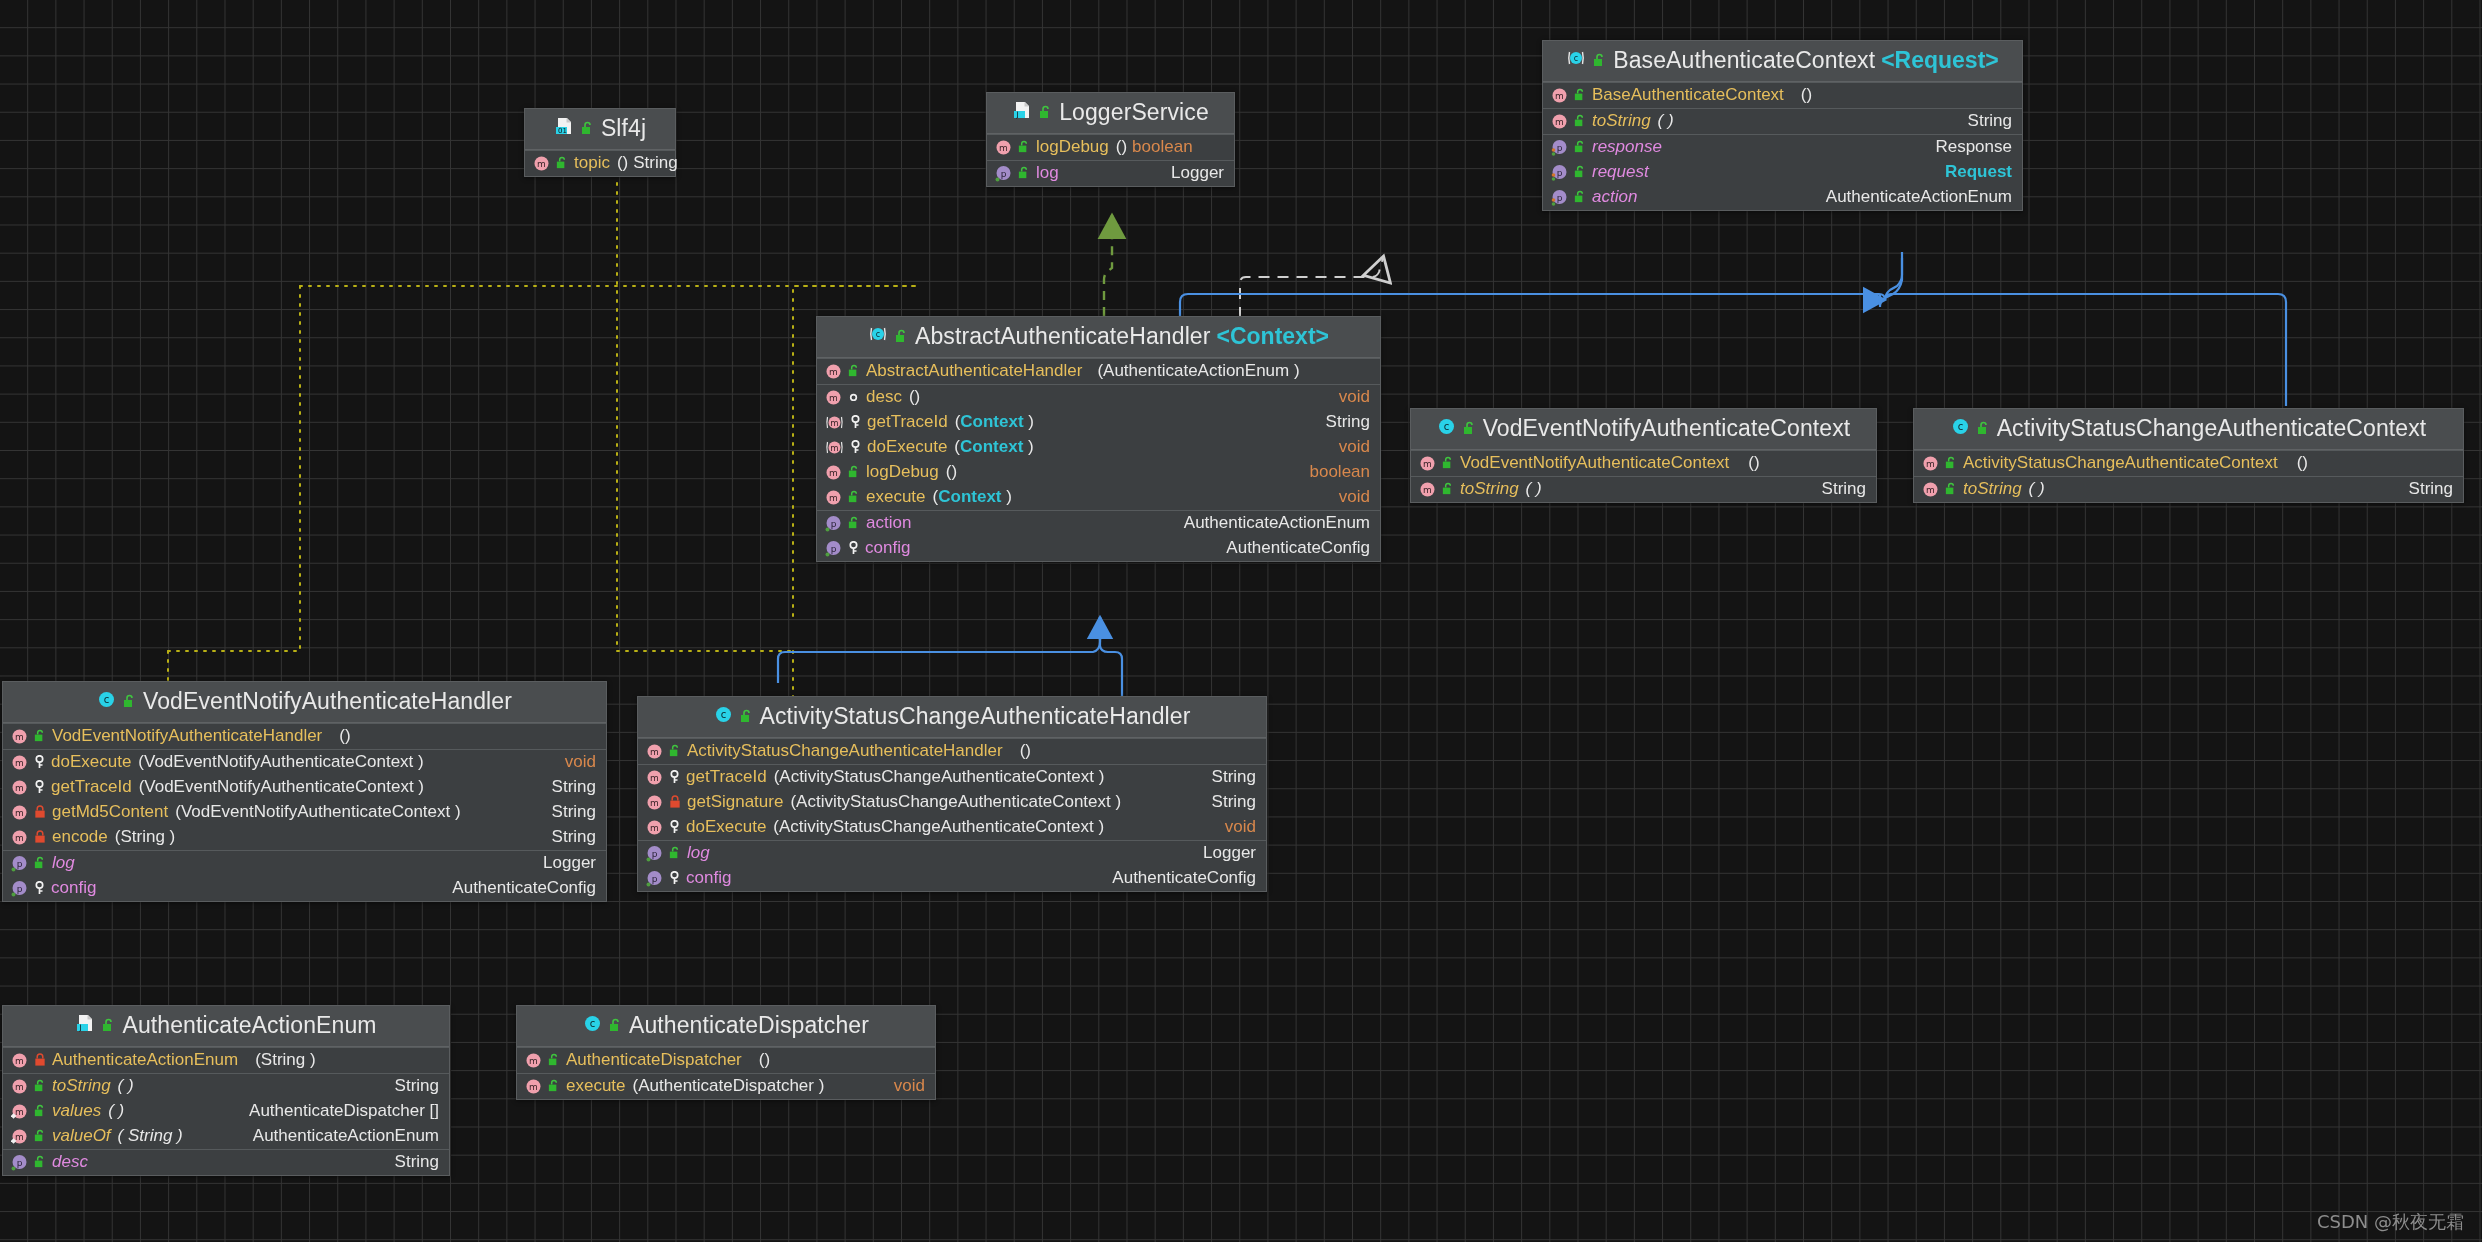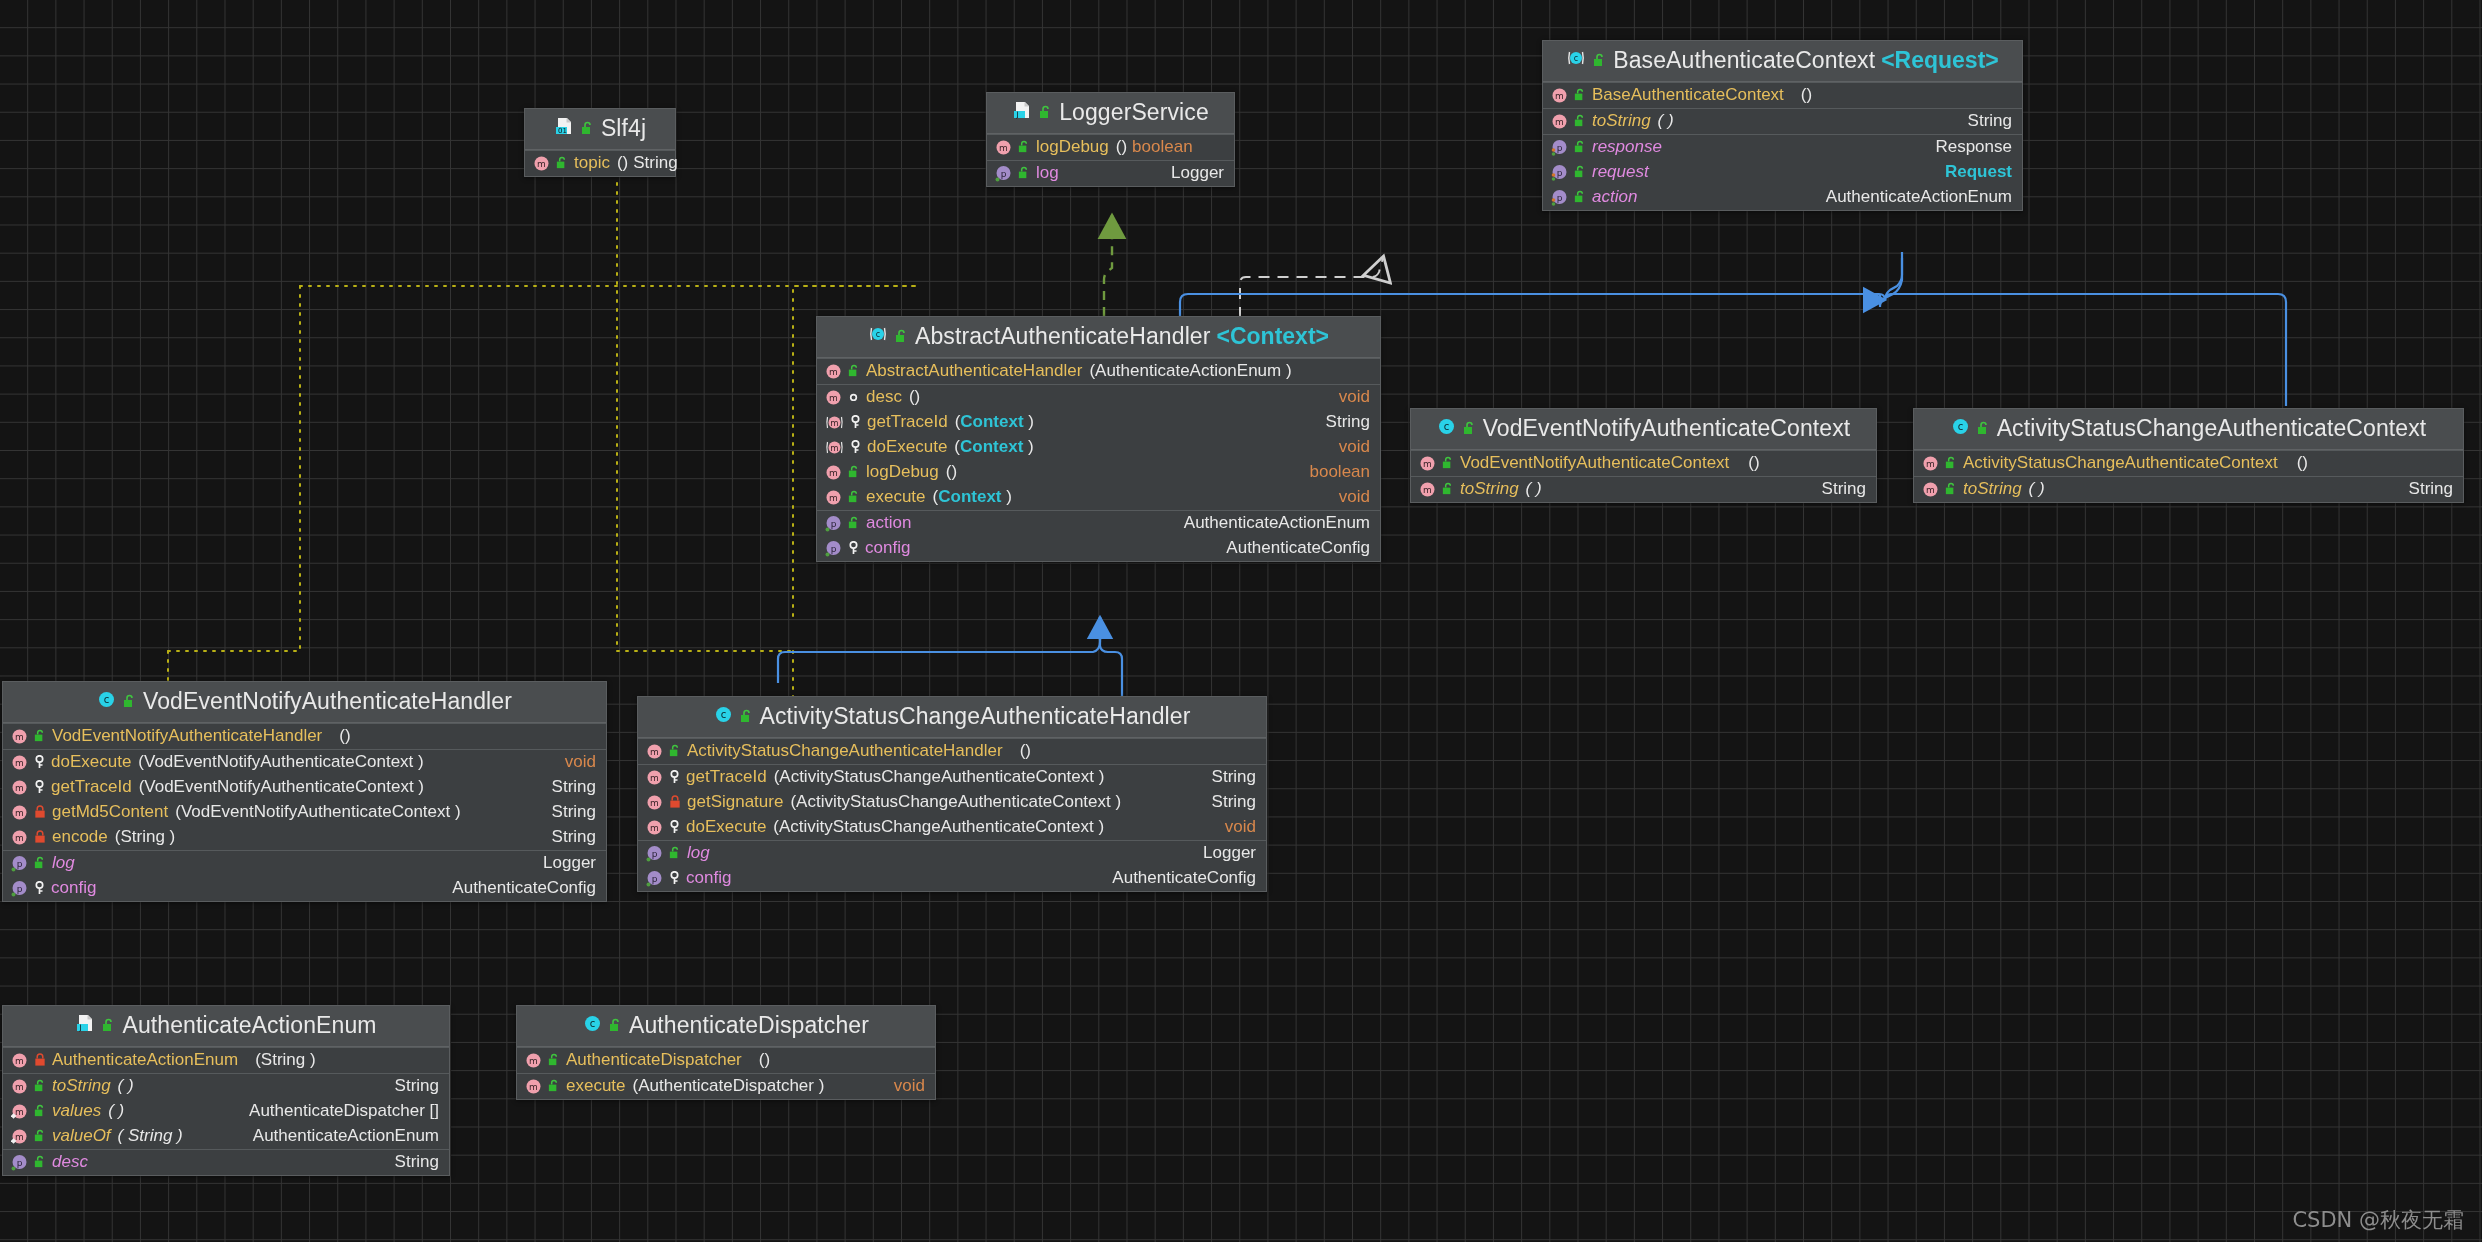--- a/index.html
+++ b/index.html
@@ -53,21 +53,21 @@
   .row .sig{color:#e8e8e8;}
   .row .sig .gen{color:#2ec4d6;font-weight:bold;}
   .row .spacer{flex:1 1 auto;min-width:8px;}
   .row .ret{color:#e8e8e8;}
   .row .ret.void{color:#d9884c;}
   .row .ret.bool{color:#d9884c;}
   .row .ret.gen{color:#2ec4d6;font-weight:bold;}
 
   .watermark{
     position:absolute;right:18px;bottom:8px;
-    color:#8d8d8d;font-size:21px;
+    color:#8d8d8d;font-size:18px;
     font-family:"DejaVu Sans",sans-serif;
   }
 </style>
 </head>
 <body>
 
 <div id="canvas"></div>
 
 <svg id="edges" viewBox="0 0 2482 1242">
   <defs>
@@ -363,21 +363,21 @@
             <text x="8.5" y="12" font-size="9" text-anchor="middle" font-family="DejaVu Sans" fill="#3a2328">m</text>
           </svg>
         </span>
       <span class="ic">
           <svg width="14" height="14" viewBox="0 0 15 15">
             <path d="M5,6 v-2 a2.5,2.5 0 0 1 5,0" stroke="#3fc43f" stroke-width="1.6" fill="none"></path>
             <rect x="2" y="6" width="8" height="7" fill="#2fb72f"></rect>
           </svg>
         </span>
       <span class="nm">AbstractAuthenticateHandler</span>
-      <span class="sig" style="margin-left:0">(AuthenticateActionEnum   )</span>
+      <span class="sig" style="margin-left:8px">(AuthenticateActionEnum   )</span>
     </div>
   </div>
   <div class="sect">
     <div class="row">
       <span class="ic">
           <svg width="17" height="17" viewBox="0 0 17 17">
             <circle cx="8.5" cy="8.5" r="7" fill="#f0a0ad"></circle>
             <text x="8.5" y="12" font-size="9" text-anchor="middle" font-family="DejaVu Sans" fill="#3a2328">m</text>
           </svg>
         </span>

